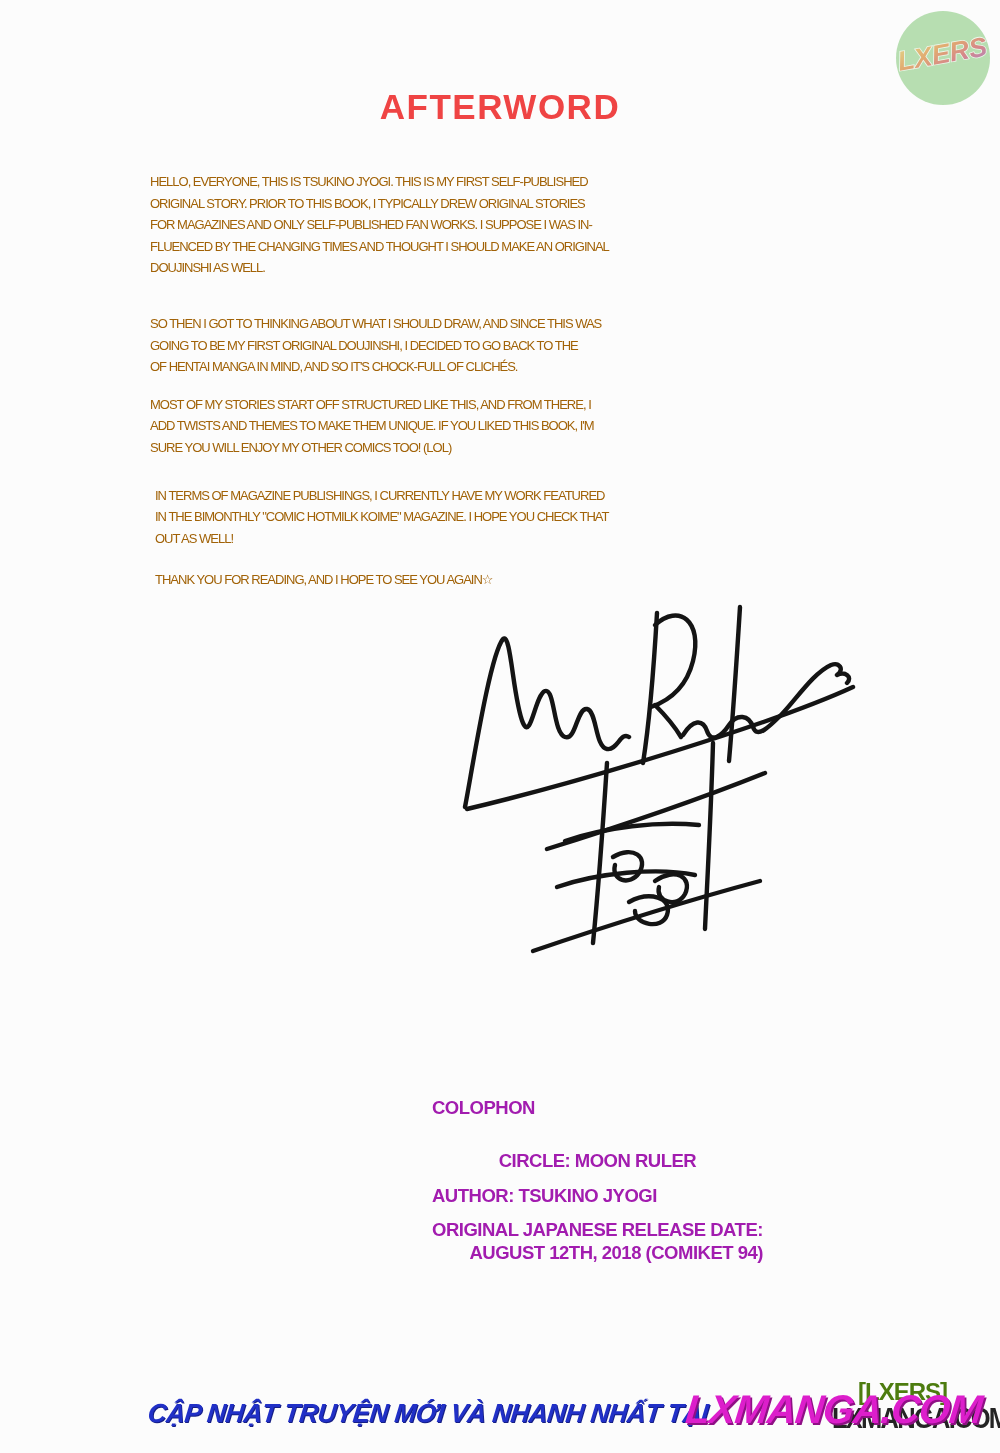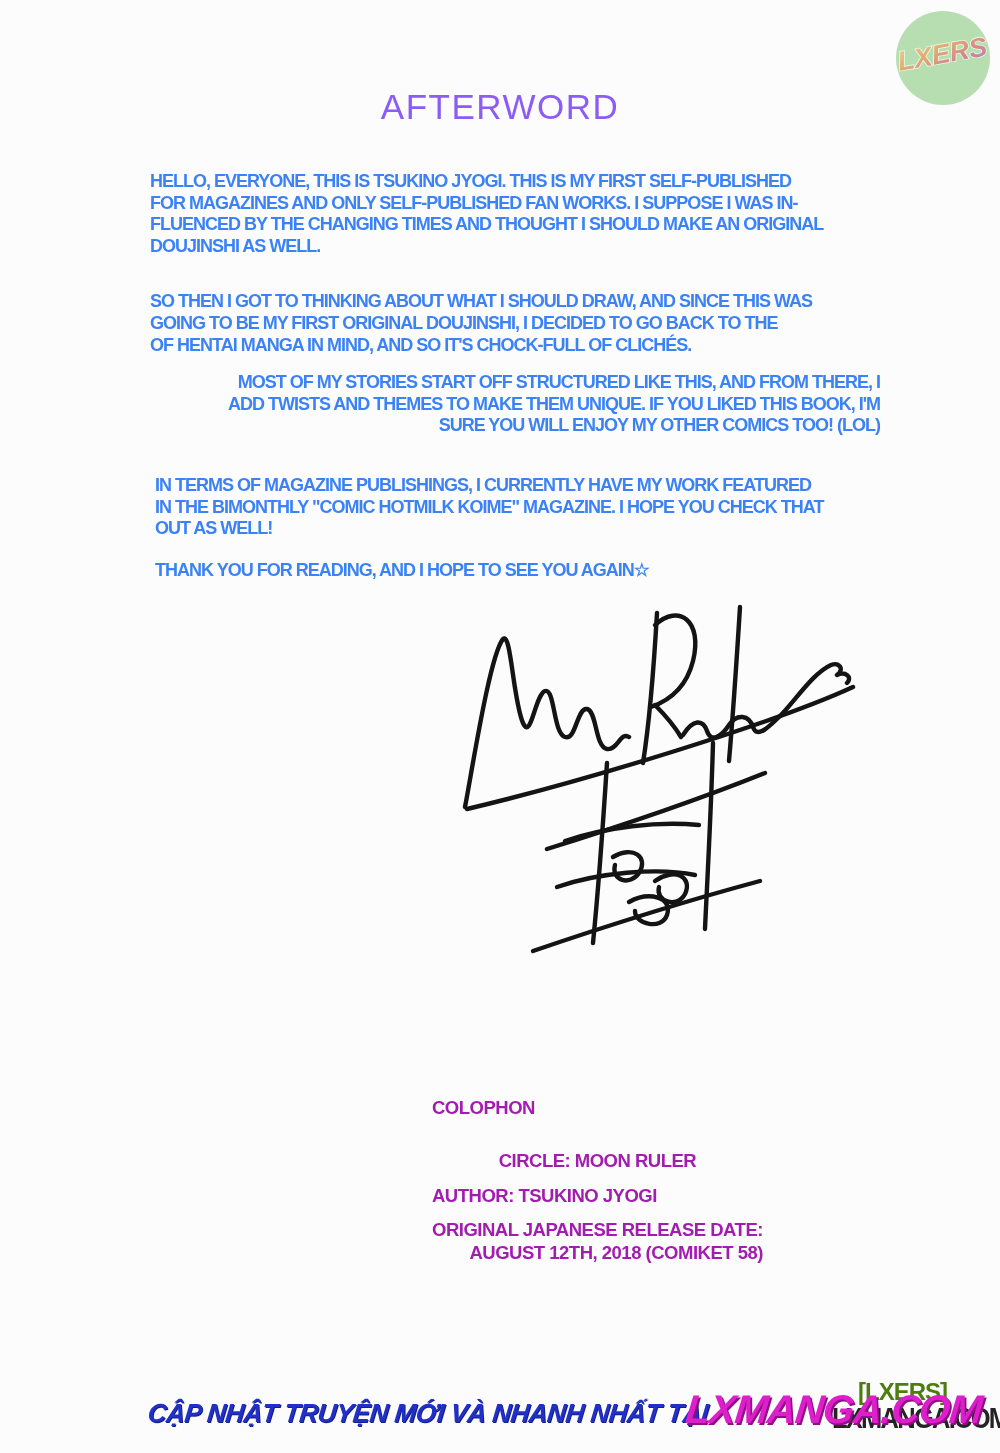--- a/index.html
+++ b/index.html
@@ -25,42 +25,42 @@
   }
 
   
   .title {
     position: absolute;
     top: 87px;
     left: 0;
     width: 100%;
     text-align: center;
     font-size: 35px;
-    font-weight: normal;
+    font-weight: bold;
     letter-spacing: 1.5px;
-    color: #8b5cf6;
+    color: #ef4444;
   }
 
   
   .body-text {
     position: absolute;
     left: 150px;
     top: 171px;
     width: 730px;
-    font-size: 18px;
-    font-weight: bold;
+    font-size: 13px;
+    font-weight: normal;
     letter-spacing: -1px;
     line-height: 21.6px;
-    color: #3b82f6;
+    color: #a16207;
   }
   .para { margin: 0; }
   .para .line { white-space: nowrap; }
   .para-1 { margin-bottom: 14px; }
   .para-2 { margin-bottom: 16px; margin-top: 34px; }
-  .para-3 { margin-bottom: 38px; text-align: right; }
+  .para-3 { margin-bottom: 26px; }
   .para-4 { margin-bottom: 20px; }
   .indented { padding-left: 5px; }
 
   
   .signature {
     position: absolute;
     left: 435px;
     top: 595px;
     width: 430px;
     height: 360px;
@@ -161,20 +161,21 @@
     </defs>
     <circle cx="50" cy="53" r="47" fill="#aad8a3" opacity="0.85"></circle>
     <text x="50" y="58" text-anchor="middle" font-family="Liberation Sans, sans-serif" font-size="27" font-weight="bold" font-style="italic" fill="url(#lxgrad)" stroke="#ffffff" stroke-width="1.6" paint-order="stroke" opacity="0.75" transform="rotate(-10 50 53)">LXERS</text>
   </svg>
 
   <div class="title">AFTERWORD</div>
 
   <div class="body-text">
     <div class="para para-1">
       <div class="line">HELLO, EVERYONE, THIS IS TSUKINO JYOGI. THIS IS MY FIRST SELF-PUBLISHED</div>
+      <div class="line">ORIGINAL STORY. PRIOR TO THIS BOOK, I TYPICALLY DREW ORIGINAL STORIES</div>
       <div class="line">FOR MAGAZINES AND ONLY SELF-PUBLISHED FAN WORKS. I SUPPOSE I WAS IN-</div>
       <div class="line">FLUENCED BY THE CHANGING TIMES AND THOUGHT I SHOULD MAKE AN ORIGINAL</div>
       <div class="line">DOUJINSHI AS WELL.</div>
     </div>
     <div class="para para-2">
       <div class="line">SO THEN I GOT TO THINKING ABOUT WHAT I SHOULD DRAW, AND SINCE THIS WAS</div>
       <div class="line">GOING TO BE MY FIRST ORIGINAL DOUJINSHI, I DECIDED TO GO BACK TO THE</div>
       <div class="line">OF HENTAI MANGA IN MIND, AND SO IT'S CHOCK-FULL OF CLICHÉS.</div>
     </div>
     <div class="para para-3">
@@ -226,21 +227,21 @@
   <div class="colophon">
     <div class="heading">COLOPHON</div>
     <div class="entry entry-1">
       <div class="line">CIRCLE: MOON RULER</div>
     </div>
     <div class="entry entry-2">
       <div class="line">AUTHOR: TSUKINO JYOGI</div>
     </div>
     <div class="entry entry-3">
       <div class="line">ORIGINAL JAPANESE RELEASE DATE:</div>
-      <div class="line">AUGUST 12TH, 2018 (COMIKET 58)</div>
+      <div class="line">AUGUST 12TH, 2018 (COMIKET 94)</div>
     </div>
   </div>
 
   <div class="footer">
     <div class="tag-black">[LXERS]</div>
     <div class="site-black">LXMANGA.COM</div>
     <div class="promo-blue">CẬP NHẬT TRUYỆN MỚI VÀ NHANH NHẤT TẠI</div>
     <div class="promo-pink">LXMANGA.COM</div>
   </div>
 

